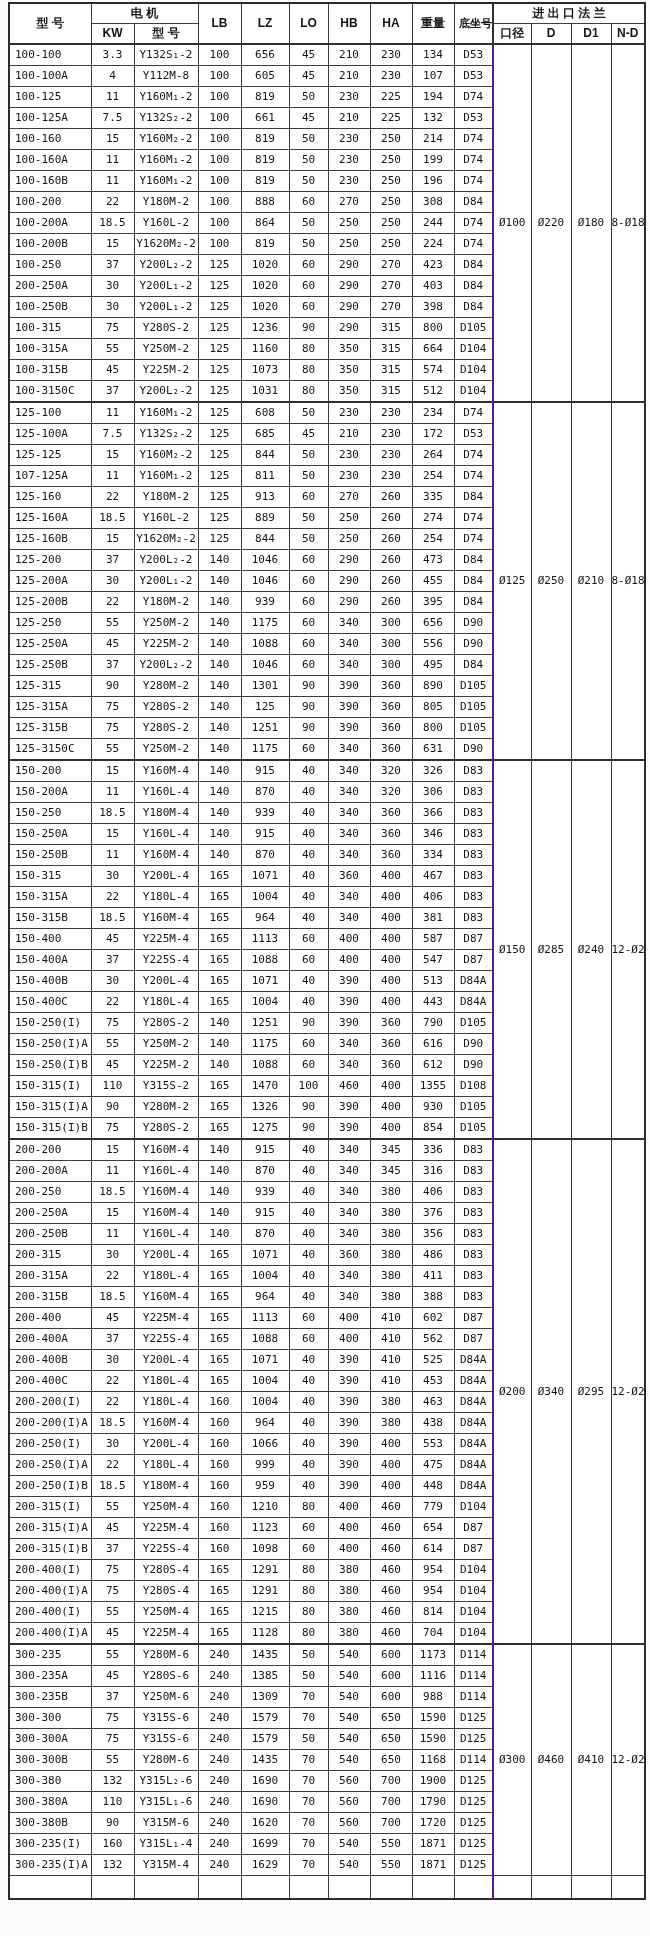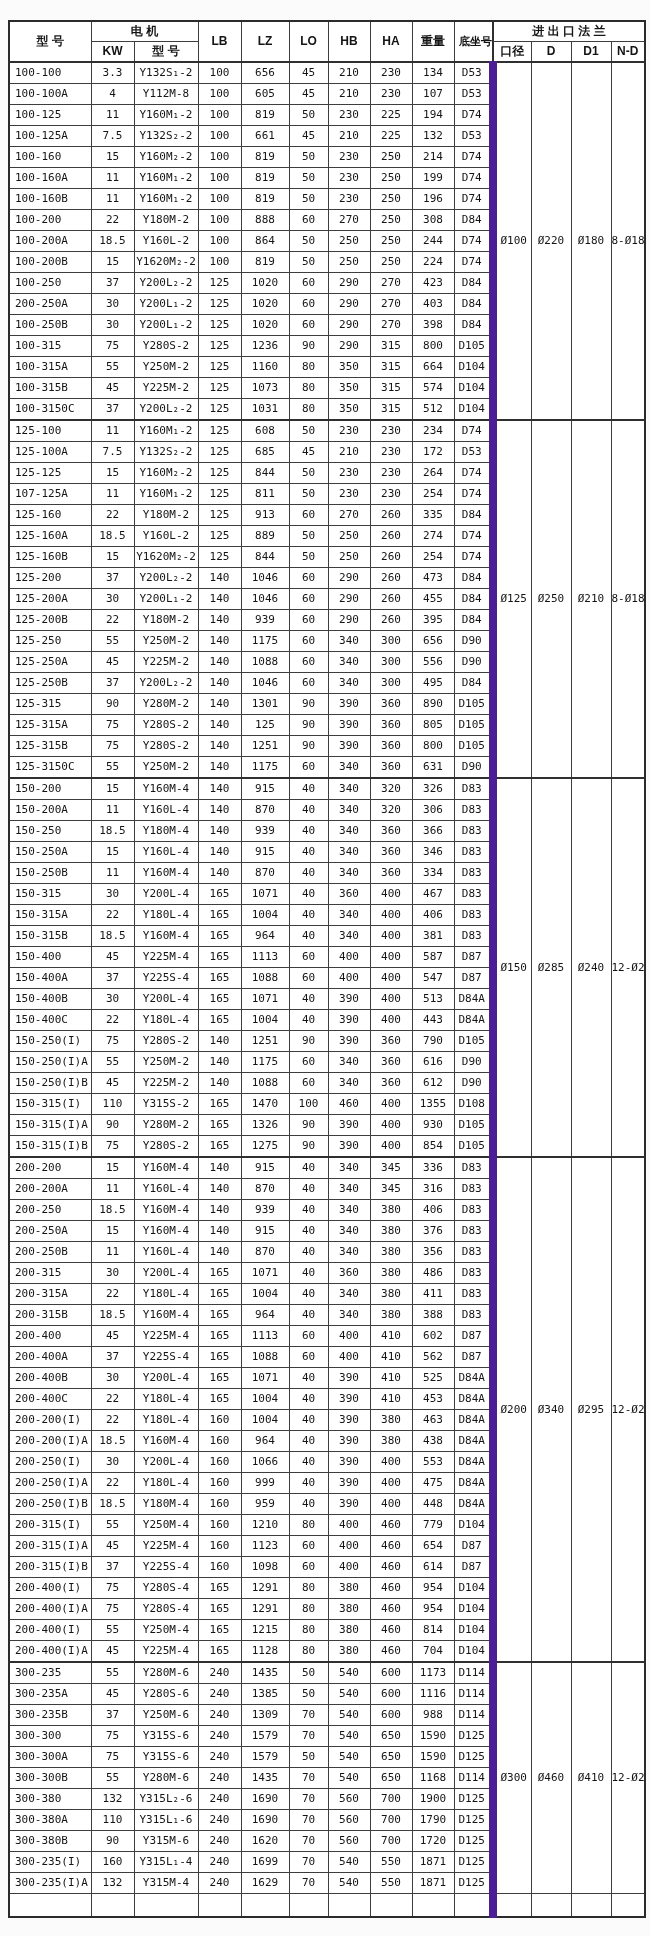--- a/index.html
+++ b/index.html
@@ -1,21 +1,21 @@
 <!DOCTYPE html>
 <html><head>
 <meta charset="utf-8">
 <style>
   html,body{margin:0;padding:0;}
   body{
     width:650px;height:1936px;
     background:#fbfbfb;
     font-family:"DejaVu Sans Mono","Liberation Mono",monospace;
   }
-  .sheet{padding:20px 0 0 8px;}
+  .sheet{padding:2px 0 0 8px;}
   table{
     border-collapse:collapse;
     table-layout:fixed;
     width:636px;
     background:#ffffff;
     border:2px solid #2b2b2b;
   }
   th,td{
     border:1px solid #3d3d3d;
     font-size:11px;
@@ -31,21 +31,21 @@
   thead th{
     font-family:"Liberation Sans","DejaVu Sans",sans-serif;
     font-size:12px;
     font-weight:bold;
     height:19px;
     background:#ffffff;
   }
   th.wrap{white-space:normal;font-size:11px;text-align:right;}
   td.model-cell{text-align:left;padding-left:5px;}
   tr.group-start td{border-top:2px solid #2f2f2f;}
-  td.flange-cell{border-left:8px solid #4c1d95;font-size:11px;background:#ffffff;}
+  td.flange-cell{border-left:2px solid #4c1d95;font-size:11px;background:#ffffff;}
   th.flange-head{border-left:2px solid #2f2f2f;}
   tr.empty-row td{height:22px;}
 </style>
 </head>
 <body>
 
 <div class="sheet">
   <table>
     <colgroup>
       <col style="width:82px">

